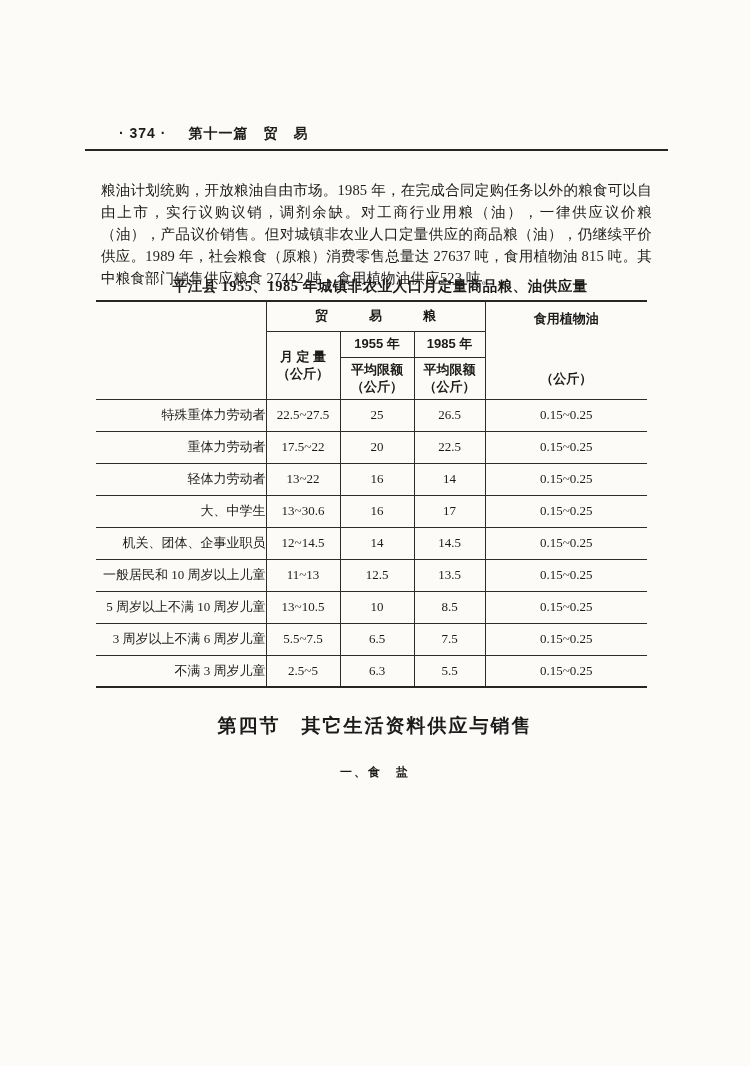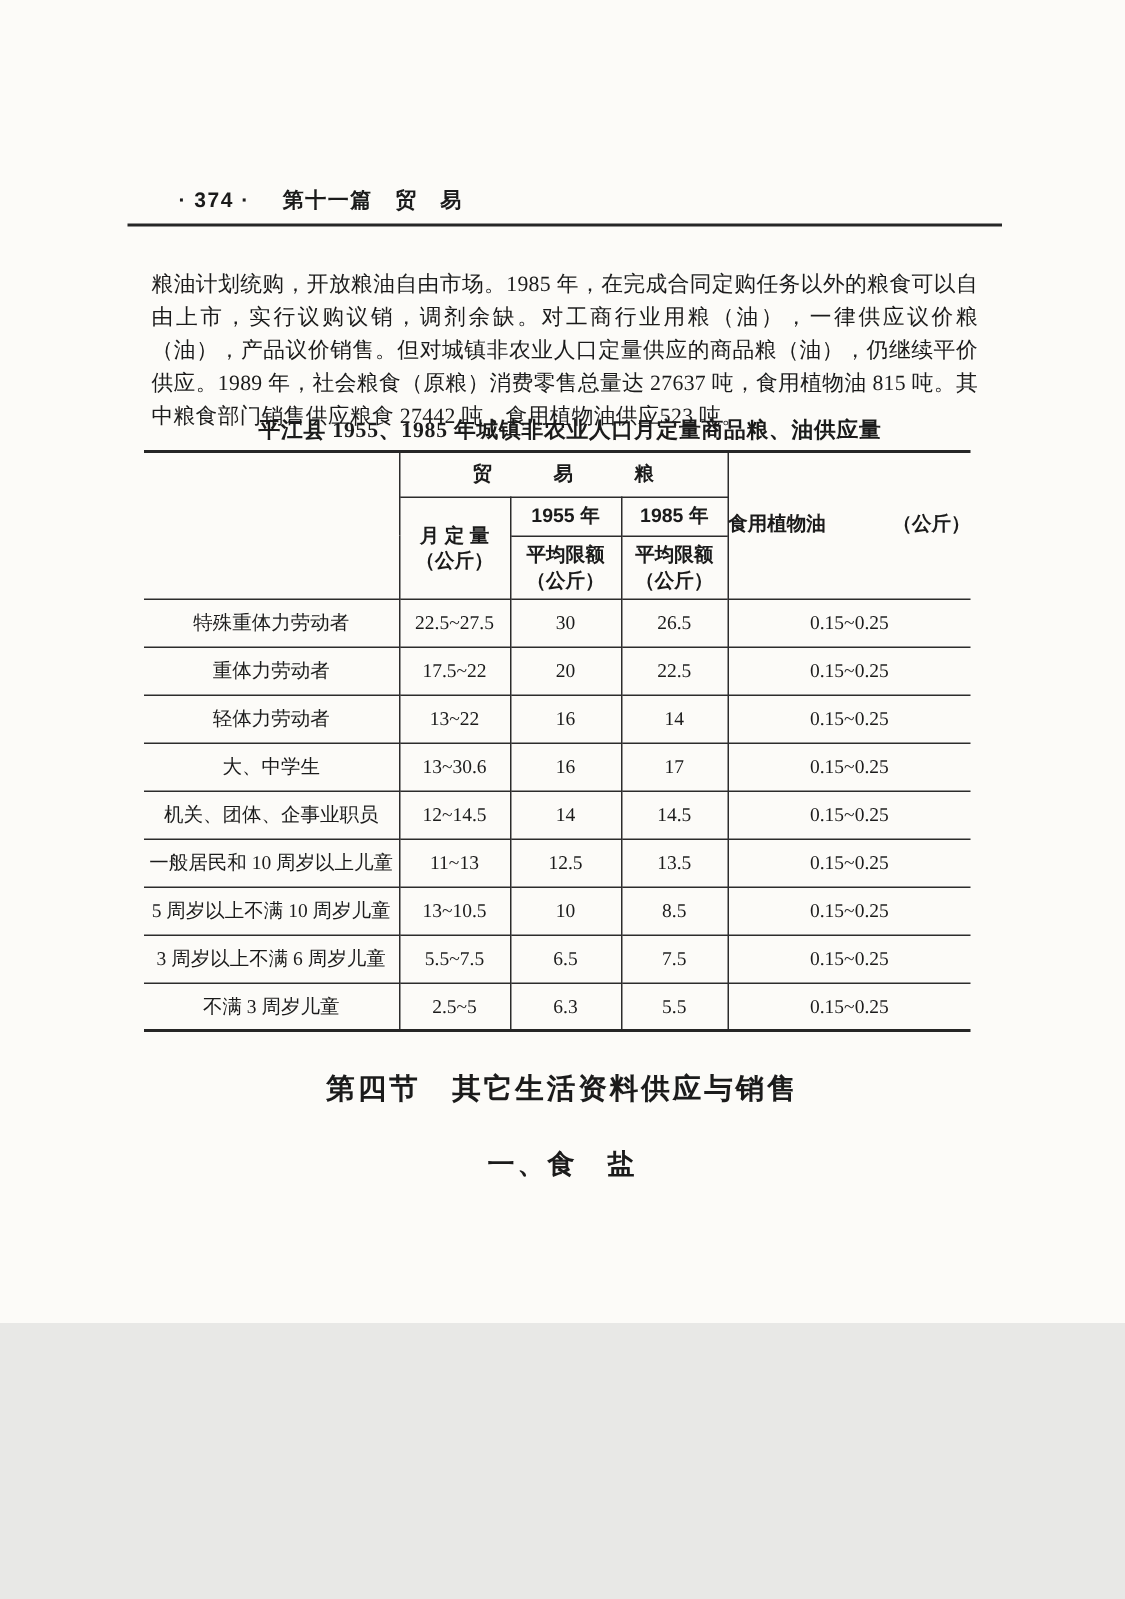--- a/index.html
+++ b/index.html
@@ -1,19 +1,19 @@
 <!DOCTYPE html>
 <html lang="zh"><head>
 <meta charset="utf-8">
 <style>
   html,body { margin:0; padding:0; }
   body { background:#e8e8e6; }
   .page {
     position:relative;
-    width:750px; height:882px;
+    width:750px; height:1066px;
     margin:0 auto;
     background:#fcfbf8;
     color:#1b1b1b;
     font-family:"Liberation Serif", serif;
     overflow:hidden;
   }
   
   .running-head {
     position:absolute; left:119px; top:125px;
     display:flex; align-items:baseline; gap:22px;
@@ -49,47 +49,47 @@
     border-collapse:collapse; table-layout:fixed;
     font-size:13px;
     border-top:2.5px solid #262626;
     border-bottom:2.5px solid #262626;
   }
   table.ration td {
     border:1px solid #2c2c2c;
     padding:0; vertical-align:middle;
     text-align:center;
   }
-  table.ration td.no-left  { border-left:none; }
+  table.ration td.no-left  { border-left:none;text-align:right; }
   table.ration td.no-right { border-right:none; }
   tr.hrow1 { height:30px; }
   tr.hrow2 { height:26px; }
   tr.hrow3 { height:42px; }
   tr.brow  { height:32px; }
   .hd { font-weight:700; font-family:"Liberation Sans", sans-serif; }
   .group-head { letter-spacing:14px; text-indent:14px; }
   .two-line span { display:block; line-height:17px; }
   .oil-head-inner {
-    height:92px; display:flex; flex-direction:row;
+    height:92px; display:flex; flex-direction:column;
     justify-content:space-between; align-items:center;
     padding:6px 0 8px 0; box-sizing:border-box;
   }
   td.lbl { text-align:left; padding-left:10px; }
   td.mq  { text-align:left; padding-left:9px; }
   
   .section-heading {
     position:absolute; left:0; top:713px; width:750px;
     text-align:center;
     font-family:"Liberation Sans", sans-serif;
     font-weight:700; font-size:19px; letter-spacing:2px;
   }
   .sub-heading {
     position:absolute; left:0; top:764px; width:750px;
     text-align:center;
-    font-weight:700; font-size:18px; letter-spacing:2px;
+    font-weight:700; font-size:12px; letter-spacing:2px;
   }
 </style>
 </head>
 <body>
 
 <div class="page">
 
   <div class="running-head">
     <span>· 374 ·</span>
     <span>第十一篇　贸　易</span>
@@ -136,21 +136,21 @@
         </td>
         <td class="hd two-line">
           <span>平均限额</span>
           <span>（公斤）</span>
         </td>
       </tr>
 
       <tr class="brow">
         <td class="lbl no-left">特殊重体力劳动者</td>
         <td class="mq">22.5~27.5</td>
-        <td>30</td>
+        <td>25</td>
         <td>26.5</td>
         <td class="no-right">0.15~0.25</td>
       </tr>
       <tr class="brow">
         <td class="lbl no-left">重体力劳动者</td>
         <td class="mq">17.5~22</td>
         <td>20</td>
         <td>22.5</td>
         <td class="no-right">0.15~0.25</td>
       </tr>

